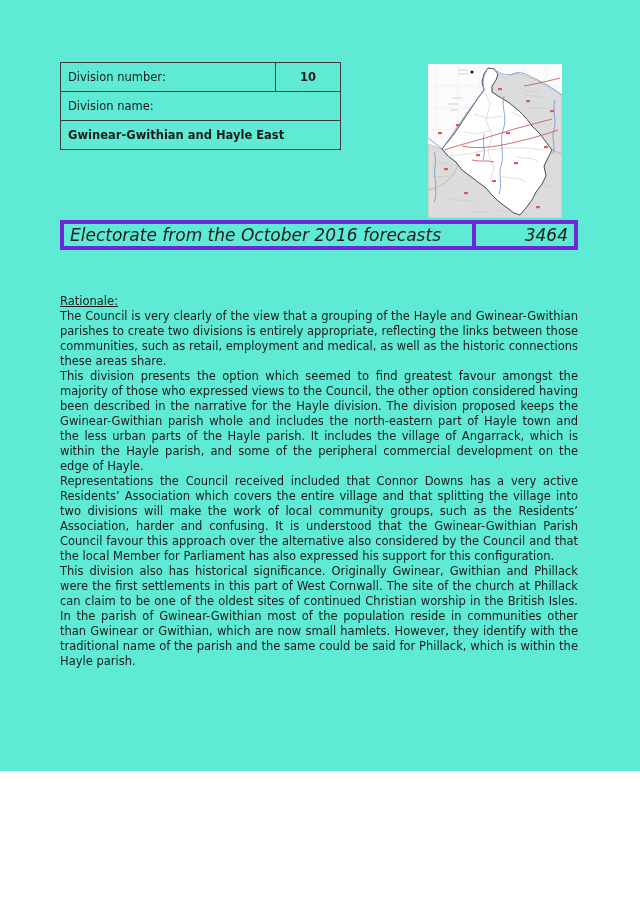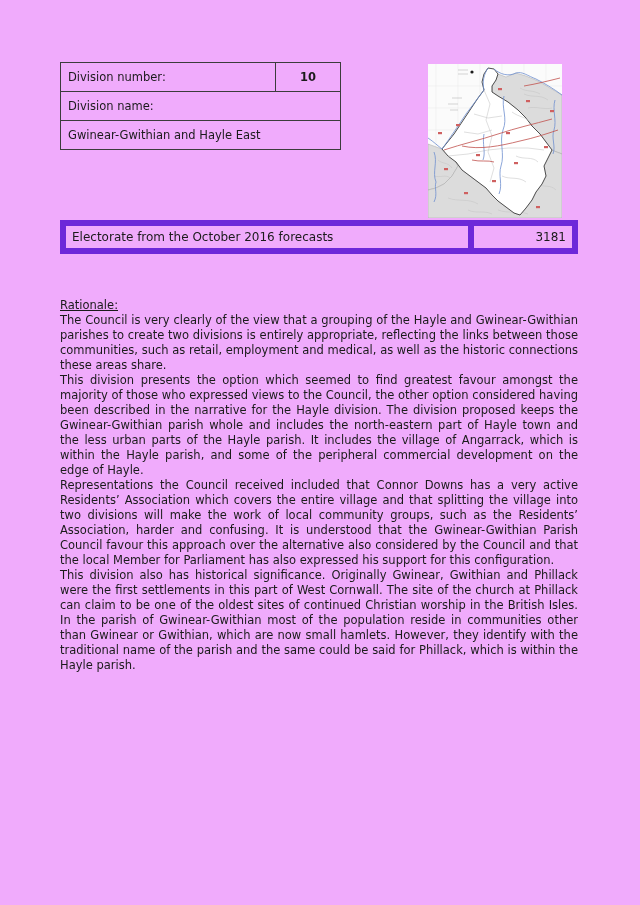--- a/index.html
+++ b/index.html
@@ -1,35 +1,35 @@
 <!DOCTYPE html>
 <html><head>
 <meta charset="utf-8">
 <style>
   html,body{margin:0;padding:0;background:#ffffff;}
   .page{
-    position:relative;width:640px;height:905px;background:#f0abfc;overflow:hidden;
+    position:relative;width:640px;height:771px;background:#5eead4;overflow:hidden;
     font-family:"DejaVu Sans","Liberation Sans",sans-serif;
     font-size:11.5px;line-height:15px;color:#1b1b1b;
   }
   
   .info-table{position:absolute;left:60px;top:62px;width:281px;border-collapse:collapse;table-layout:fixed;}
   .info-table td{border:1px solid #3c3c3c;height:28px;padding:0 0 0 7px;vertical-align:middle;font-size:11.5px;}
   .info-table td.num-val{width:64px;text-align:center;font-weight:bold;padding:0;margin-top:20px;}
-  .info-table td.name-val{font-weight:normal;}
+  .info-table td.name-val{font-weight:bold;}
   
   .map-box{position:absolute;left:428px;top:64px;width:134px;height:154px;}
   .map-box svg{display:block;width:134px;height:154px;}
   
   .content{position:absolute;left:60px;top:220px;width:518px;}
   .heading{text-decoration:underline;margin:0;font-weight:normal;font-size:11.5px;}
   .content p{margin:0;text-align:justify;}
   .p-intro{margin:10px 0 9px;}
   .etable{width:100%;border-collapse:collapse;table-layout:fixed;margin:0 0 6px;}
-  .etable td{border:6px solid #6d28d9;height:22px;padding:0 6px;vertical-align:middle;font-size:12px;}
+  .etable td{border:4px solid #6d28d9;height:22px;padding:0 6px;vertical-align:middle;font-size:17px;font-style:italic;}
   .etable td.val{width:86px;text-align:right;}
   .p-note{text-align:left !important;}
   .h-rationale{margin:44px 0 0;}
   .rp{margin:10px 0 0;}
 </style>
 </head>
 <body>
 
 <div class="page">
 
@@ -116,21 +116,21 @@
   </div>
 
   <div class="content">
 
 
 
     <table class="etable">
       <tbody>
           <tr>
         <td>Electorate from the October 2016 forecasts</td>
-        <td class="val">3181</td>
+        <td class="val">3464</td>
       </tr>
     </tbody>
       </table>
 
 
     <div class="heading h-rationale">Rationale:</div>
 
     <p class="rp">The Council is very clearly of the view that a grouping of the Hayle and Gwinear-Gwithian parishes to create two divisions is entirely appropriate, reflecting the links between those communities, such as retail, employment and medical, as well as the historic connections these areas share.</p>
     <p class="rp">This division presents the option which seemed to find greatest favour amongst the majority of those who expressed views to the Council, the other option considered having been described in the narrative for the Hayle division.  The division proposed keeps the Gwinear-Gwithian parish whole and includes the north-eastern part of Hayle town and the less urban parts of the Hayle parish.  It includes the village of Angarrack, which is within the Hayle parish, and some of the peripheral commercial development on the edge of Hayle.</p>
     <p class="rp">Representations the Council received included that Connor Downs has a very active Residents’ Association which covers the entire village and that splitting the village into two divisions will make the work of local community groups, such as the Residents’ Association, harder and confusing.  It is understood that the Gwinear-Gwithian Parish Council favour this approach over the alternative also considered by the Council and that the local Member for Parliament has also expressed his support for this configuration.</p>

